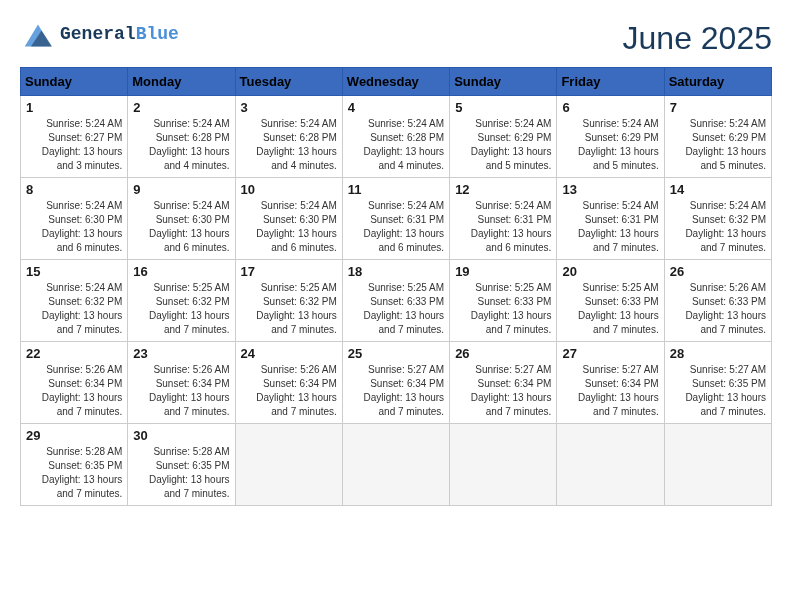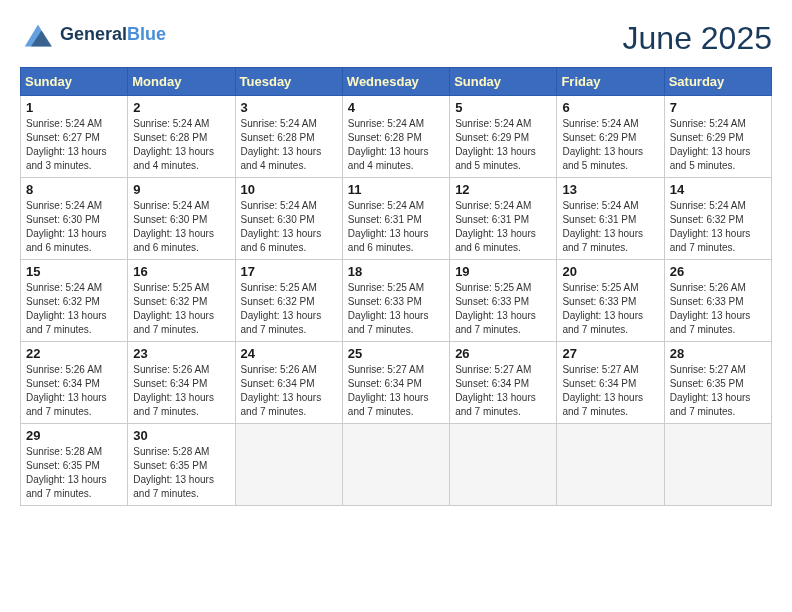--- a/index.html
+++ b/index.html
@@ -13,20 +13,21 @@
     .header-area {
       display: flex;
       justify-content: space-between;
       align-items: flex-start;
       margin-bottom: 10px;
     }
     .logo {
       display: flex;
       align-items: center;
       gap: 4px;
+      font-family: Liberation Mono, monospace;
     }
     .logo-text {
       font-size: 18px;
       font-weight: bold;
       color: #1a3a5c;
       line-height: 1.1;
     }
     .logo-text span {
       color: #4a90d9;
     }
@@ -46,21 +47,21 @@
       font-size: 16px;
       color: #333;
     }
     .calendar {
       width: 100%;
       border-collapse: collapse;
       font-size: 11px;
     }
     .calendar thead tr th {
       background: #3a6bbf;
-      color: #fef9c3;
+      color: #000000;
       padding: 6px 4px;
       text-align: left;
       font-size: 13px;
       font-weight: bold;
       border: 1px solid #2a5aad;
     }
     .calendar tbody tr td {
       vertical-align: top;
       padding: 4px 5px;
       border: 1px solid #ccc;
@@ -74,20 +75,21 @@
     .day-number {
       font-size: 13px;
       font-weight: bold;
       color: #1a1a1a;
       margin-bottom: 2px;
     }
     .day-info {
       font-size: 10px;
       color: #333;
       line-height: 1.4;
+      text-align: right;
     }
   </style>
 </head>
 <body>
 
 <div class="header-area">
   <div class="logo">
     <svg class="logo-icon" viewBox="0 0 40 34" xmlns="http://www.w3.org/2000/svg">
       <polygon points="5,30 20,5 35,30" fill="#4a90d9" opacity="0.85"></polygon>
       <polygon points="12,30 24,12 36,30" fill="#1a3a5c" opacity="0.6"></polygon>

